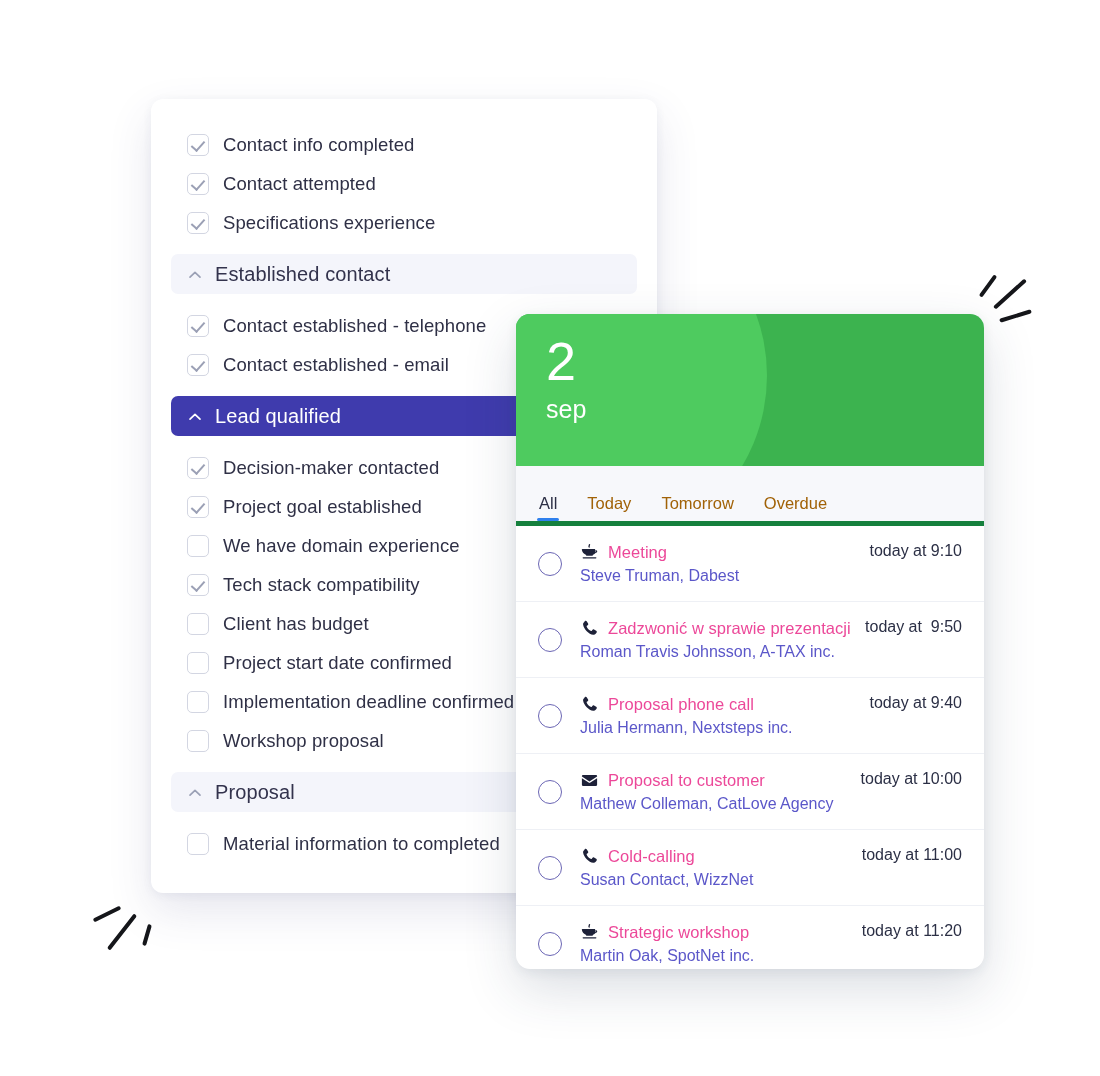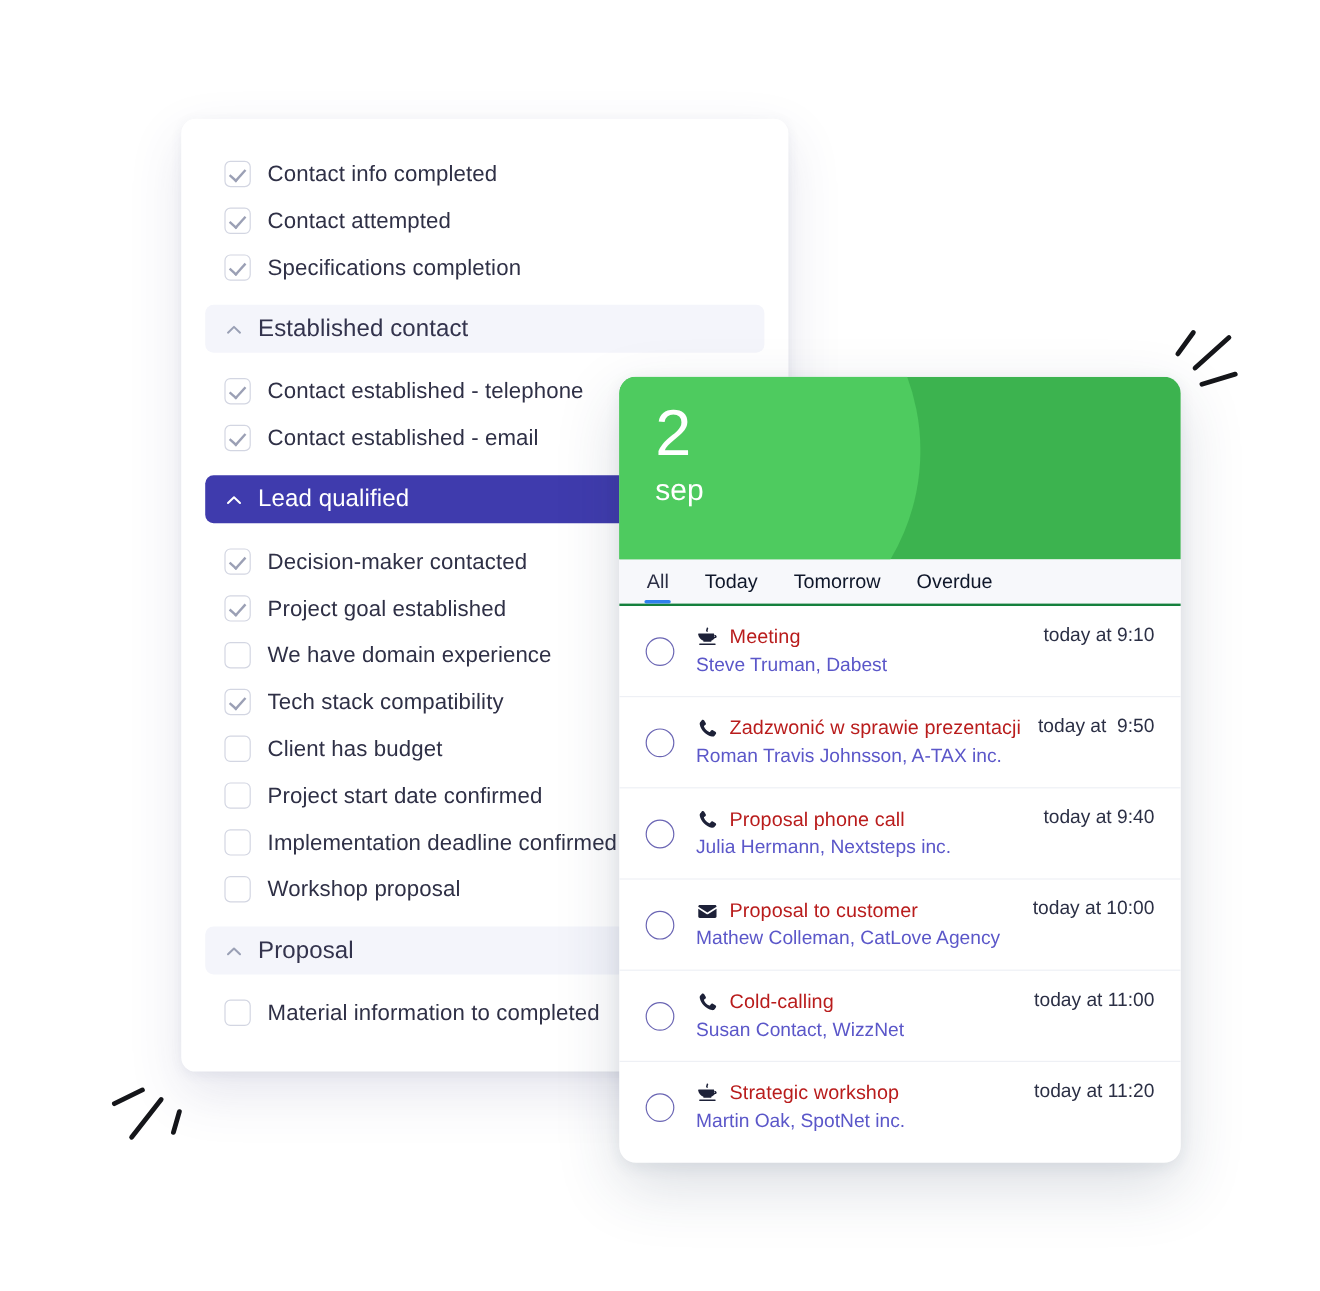--- a/index.html
+++ b/index.html
@@ -127,29 +127,29 @@
   .hdr-right {
     position: absolute; right: 22px; top: 26px;
     text-align: right; color: #fff; z-index: 2;
   }
   .hdr-count { font-size: 26px; font-weight: 400; letter-spacing: .1px; }
   .hdr-sub { font-size: 14.5px; margin-top: 26px; opacity: .97; }
 
   #tabs {
     display: flex; align-items: flex-end;
     gap: 30px;
-    height: 39px;
+    height: 60px;
     padding: 0 23px;
     background: #f7f8fb;
-    border-bottom: 2px solid #15803d;
+    border-bottom: 5px solid #15803d;
     flex: none;
   }
   .tab {
     font-size: 16.5px;
-    color: #0f172a;
+    color: #a16207;
     padding-bottom: 8px;
     position: relative;
     cursor: pointer;
   }
   .tab.sel { color: #2c2f45; }
   .tab.sel::after {
     content: "";
     position: absolute; left: -2px; right: -2px; bottom: 0;
     height: 3px; border-radius: 2px;
     background: #2f80ed;
@@ -168,21 +168,21 @@
     border: 1.8px solid #6b66b4;
     border-radius: 50%;
     margin-right: 18px;
     background: #fff;
     cursor: pointer;
   }
   .t-body { flex: 1; min-width: 0; }
   .t-line1 { display: flex; align-items: center; gap: 9px; }
   .t-icon { width: 19px; height: 19px; flex: none; display: block; }
   .t-title {
-    font-size: 16.5px; color: #b91c1c; letter-spacing: .05px; white-space: nowrap;
+    font-size: 16.5px; color: #ec4899; letter-spacing: .05px; white-space: nowrap;
   }
   .t-sub {
     font-size: 16px; color: #5b57c9; margin-top: 5px; white-space: nowrap;
   }
   .t-time {
     font-size: 16px; color: #2b2f45; flex: none; margin-left: 10px;
     align-self: flex-start; margin-top: 16px; white-space: pre;
   }
 </style>
 </head>
@@ -208,21 +208,21 @@
           <div class="item">
             <span class="cbox on"></span>
             <span class="lbl">Contact info completed</span>
           </div>
           <div class="item">
             <span class="cbox on"></span>
             <span class="lbl">Contact attempted</span>
           </div>
           <div class="item">
             <span class="cbox on"></span>
-            <span class="lbl">Specifications completion</span>
+            <span class="lbl">Specifications experience</span>
           </div>
         </div>
         <div class="section-head">
           <span class="chev">
             <svg width="16" height="16" viewBox="0 0 16 16" fill="none">
               <path d="M3 10.2 L8 5.4 L13 10.2" stroke="#9aa0b5" stroke-width="1.7" stroke-linecap="round" stroke-linejoin="round"></path>
             </svg>
           </span>
           <span class="title">Established contact</span>
         </div>

